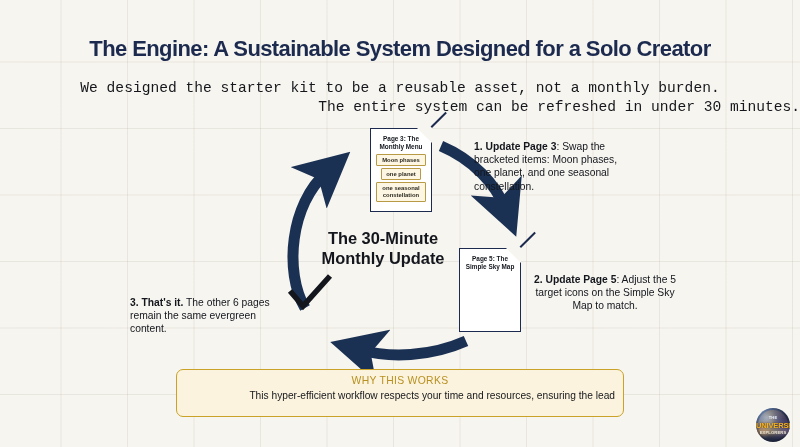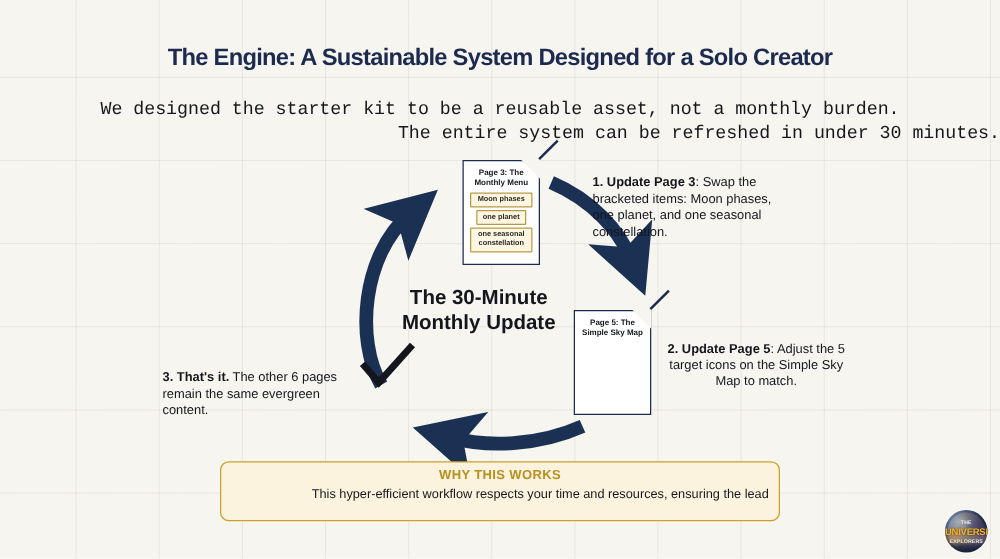--- a/index.html
+++ b/index.html
@@ -27,21 +27,21 @@
 
   
   #title {
     position: absolute;
     top: 36px;
     left: 0;
     width: 800px;
     text-align: center;
     font-family: "Liberation Sans", sans-serif;
     font-weight: bold;
-    font-size: 19px;
+    font-size: 22px;
     letter-spacing: -0.6px;
     color: #1b2a4e;
     white-space: nowrap;
   }
   #subtitle {
     position: absolute;
     top: 79px;
     left: 0;
     width: 800px;
     text-align: center;
@@ -162,21 +162,21 @@
     border-radius: 7px;
     box-sizing: border-box;
   }
   #why-title {
     position: absolute;
     left: 0;
     top: 5px;
     width: 100%;
     text-align: center;
     font-size: 10.4px;
-    font-weight: bold;
+    font-weight: normal;
     letter-spacing: 0.3px;
     color: #b8901f;
   }
   #why-body {
     position: absolute;
     left: 10px;
     top: 19px;
     width: 428px;
     text-align: right;
     font-size: 10.2px;

